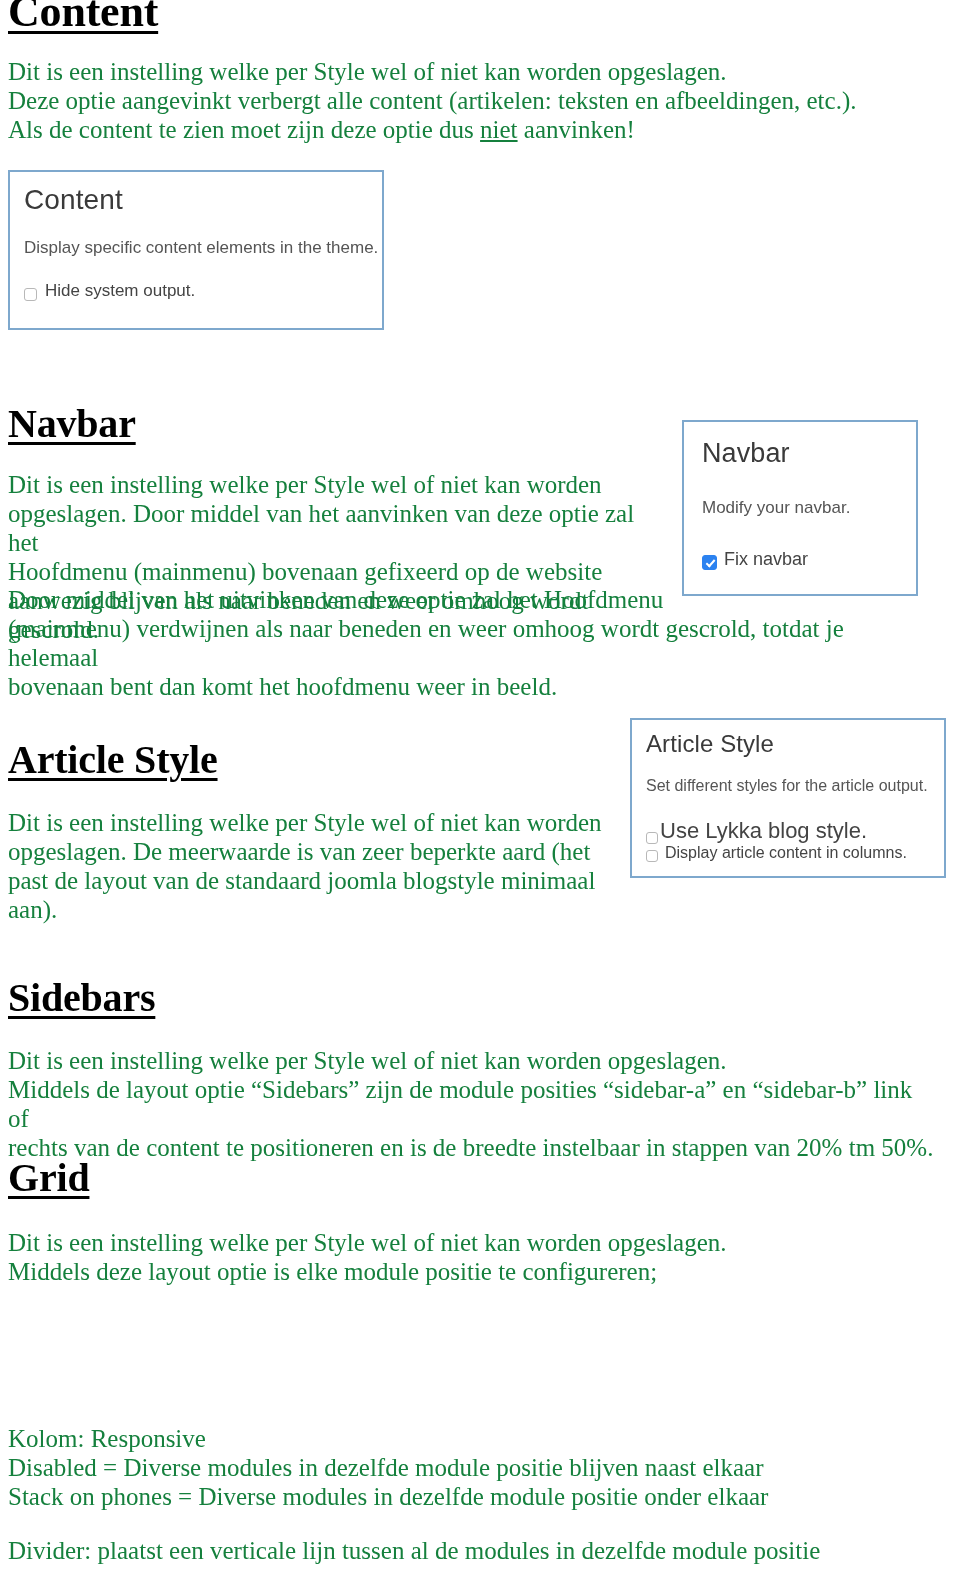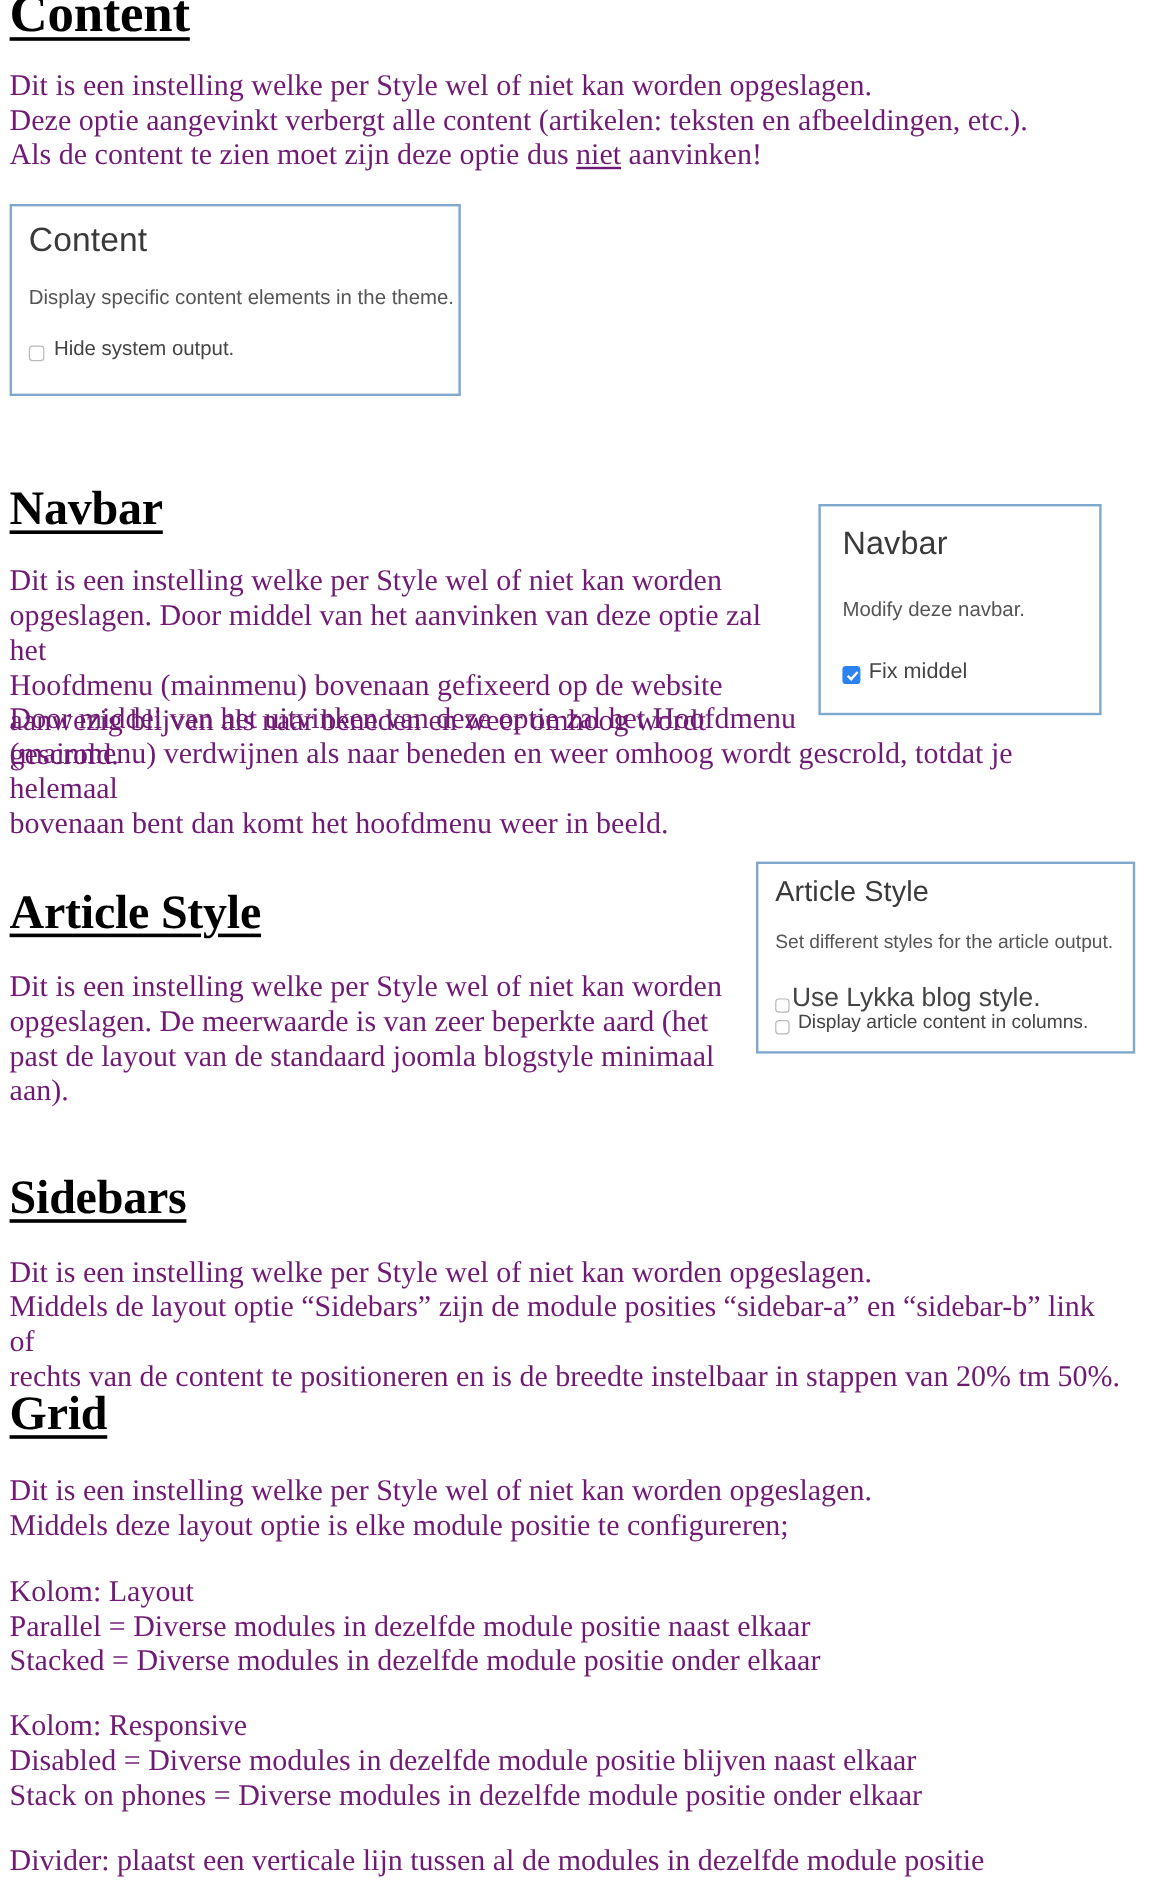--- a/index.html
+++ b/index.html
@@ -33,21 +33,21 @@
     text-decoration-thickness: 3px;
     text-underline-offset: 5px;
     letter-spacing: -0.2px;
     margin: 0;
     line-height: 1.0;
   }
 
   
   .doc-para {
     font-family: "Liberation Serif", "DejaVu Serif", serif;
-    color: #701a75;
+    color: #15803d;
     font-size: 25px;
     line-height: 29px;
     margin: 0;
     white-space: pre-wrap;
   }
   .doc-para .u { text-decoration: underline; }
 
   
   .shot {
     position: absolute;
@@ -165,24 +165,24 @@
 opgeslagen. Door middel van het aanvinken van deze optie zal het
 Hoofdmenu (mainmenu) bovenaan gefixeerd op de website
 aanwezig blijven als naar beneden en weer omhoog wordt gescrold.</p>
 
   <p class="doc-para" id="para-navbar-b">Door middel van het uitvinken van deze optie zal het Hoofdmenu
 (mainmenu) verdwijnen als naar beneden en weer omhoog wordt gescrold, totdat je helemaal
 bovenaan bent dan komt het hoofdmenu weer in beeld.</p>
 
   <div class="shot" id="shot-navbar">
     <div class="shot-title">Navbar</div>
-    <div class="shot-desc">Modify deze navbar.</div>
+    <div class="shot-desc">Modify your navbar.</div>
     <div class="shot-row">
       <span class="cb checked"></span>
-      <span class="shot-label">Fix middel</span>
+      <span class="shot-label">Fix navbar</span>
     </div>
   </div>
 
   <h1 class="doc-heading" id="heading-article">Article Style</h1>
 
   <p class="doc-para" id="para-article">Dit is een instelling welke per Style wel of niet kan worden
 opgeslagen. De meerwaarde is van zeer beperkte aard (het
 past de layout van de standaard joomla blogstyle minimaal
 aan).</p>
 
@@ -203,23 +203,20 @@
 
   <p class="doc-para" id="para-sidebars">Dit is een instelling welke per Style wel of niet kan worden opgeslagen.
 Middels de layout optie “Sidebars” zijn de module posities “sidebar-a” en “sidebar-b” link of
 rechts van de content te positioneren en is de breedte instelbaar in stappen van 20% tm 50%.</p>
 
   <h1 class="doc-heading" id="heading-grid">Grid</h1>
 
   <p class="doc-para" id="para-grid">Dit is een instelling welke per Style wel of niet kan worden opgeslagen.
 Middels deze layout optie is elke module positie te configureren;</p>
 
-  <p class="doc-para" id="para-kolom-layout">Kolom: Layout
-Parallel = Diverse modules in dezelfde module positie naast elkaar
-Stacked = Diverse modules in dezelfde module positie onder elkaar</p>
 
   <p class="doc-para" id="para-divider">Divider: plaatst een verticale lijn tussen al de modules in dezelfde module positie</p>
 
   <p class="doc-para" id="para-kolom-responsive">Kolom: Responsive
 Disabled = Diverse modules in dezelfde module positie blijven naast elkaar
 Stack on phones = Diverse modules in dezelfde module positie onder elkaar</p>
 
 </div>
 
 </body></html>

